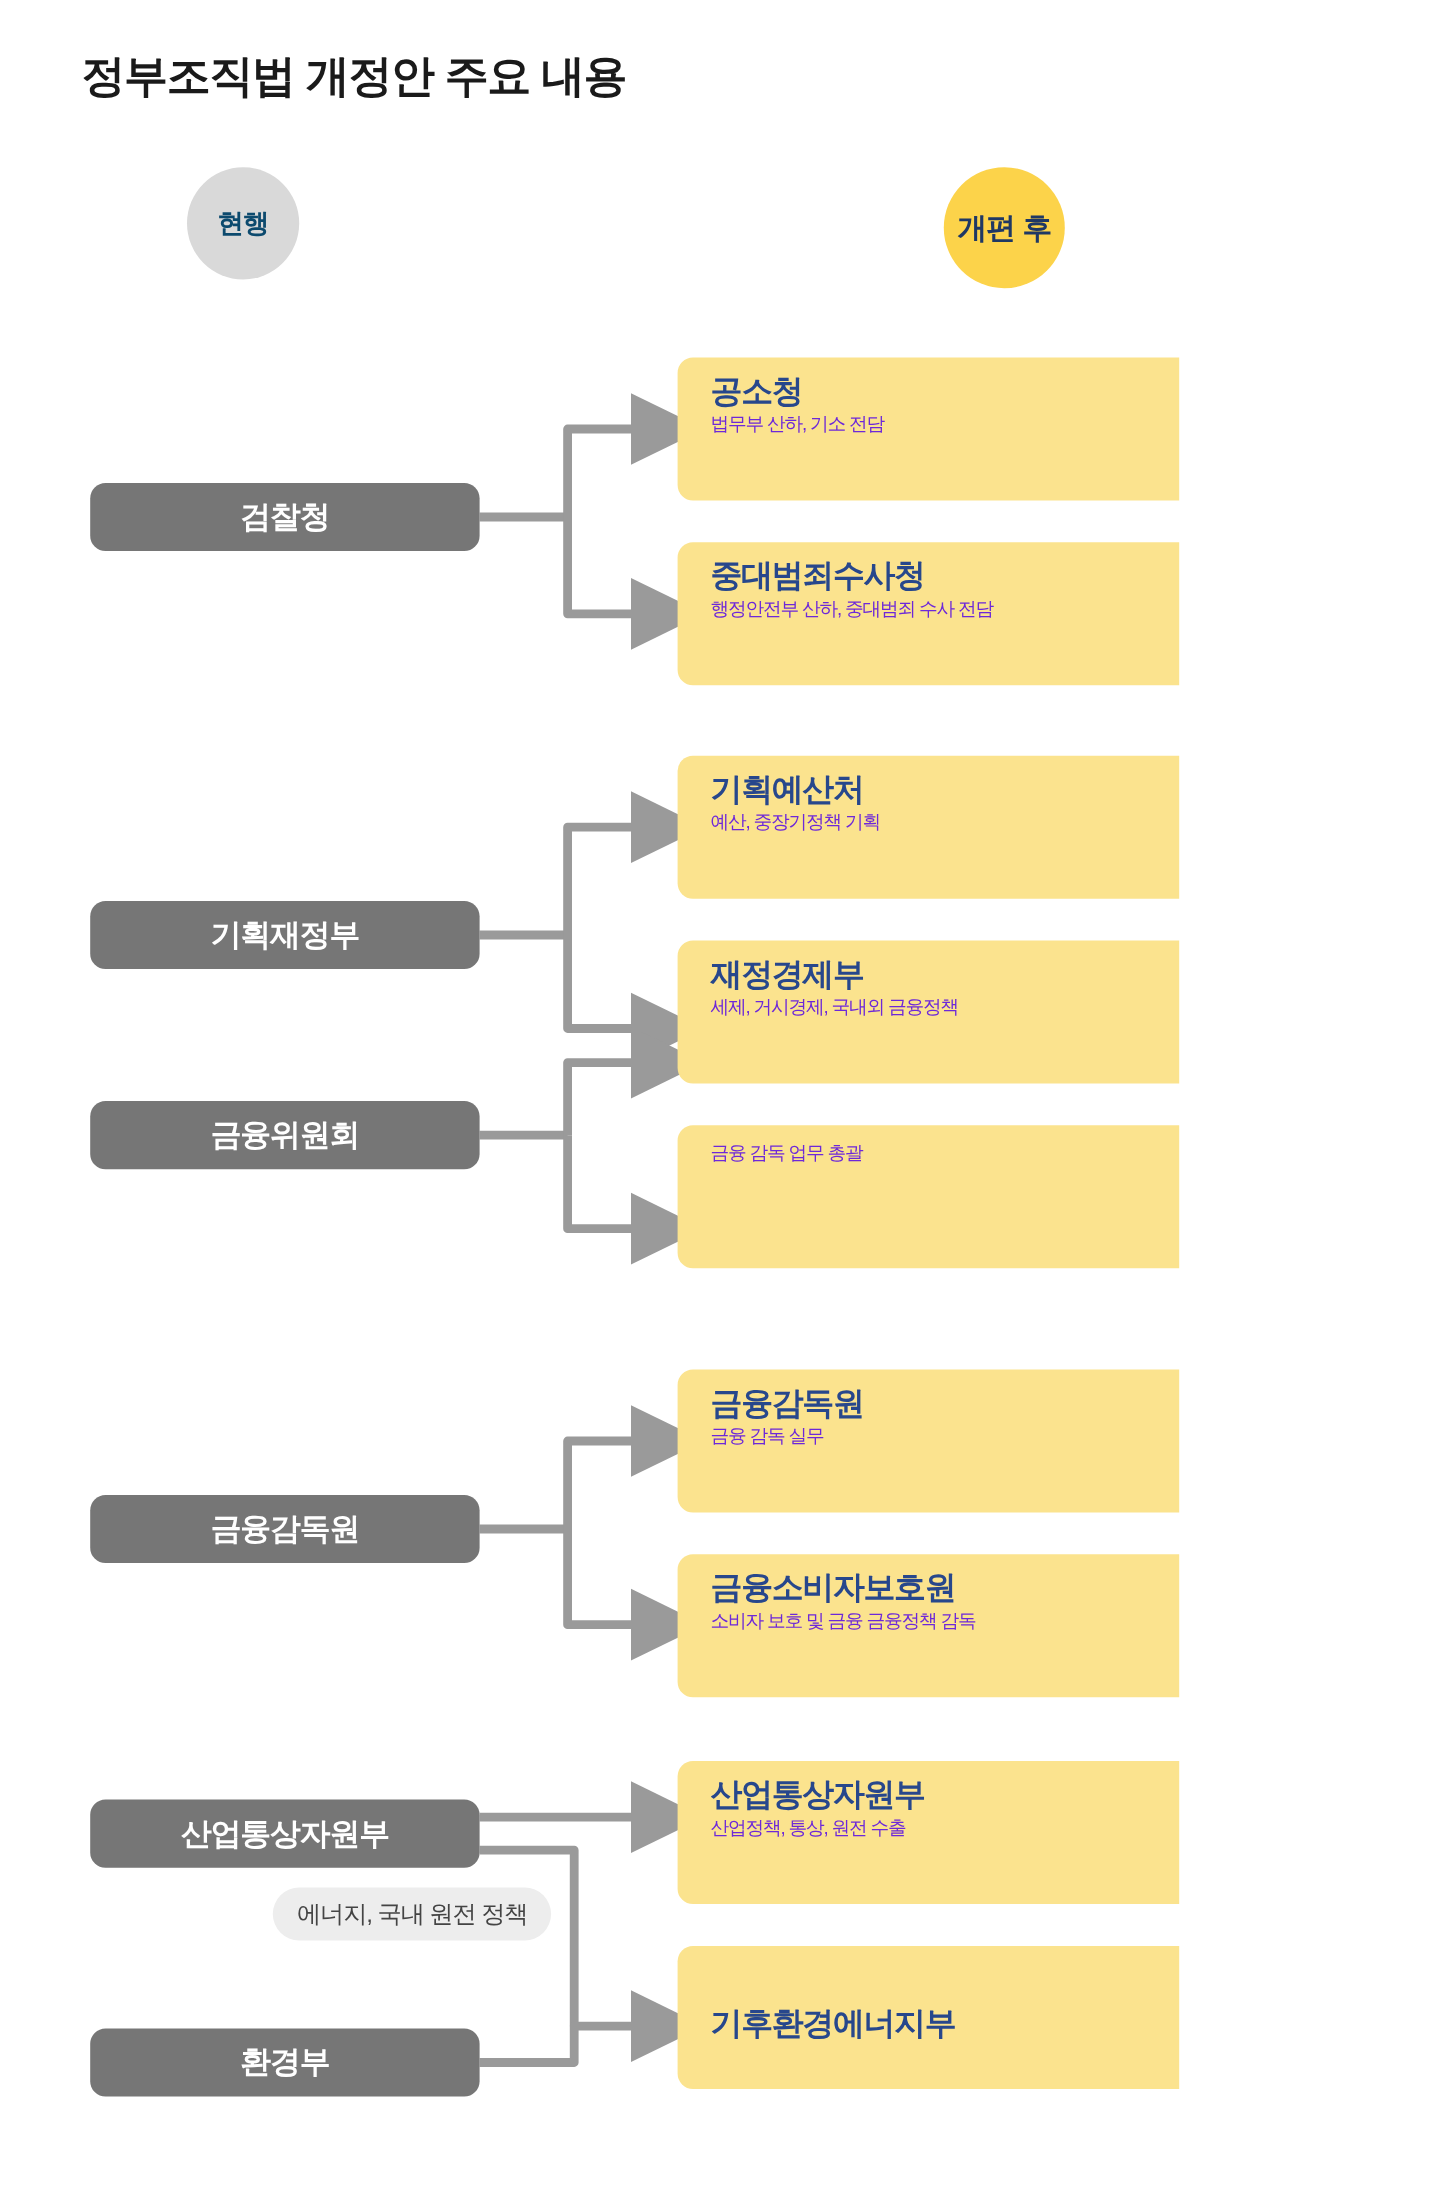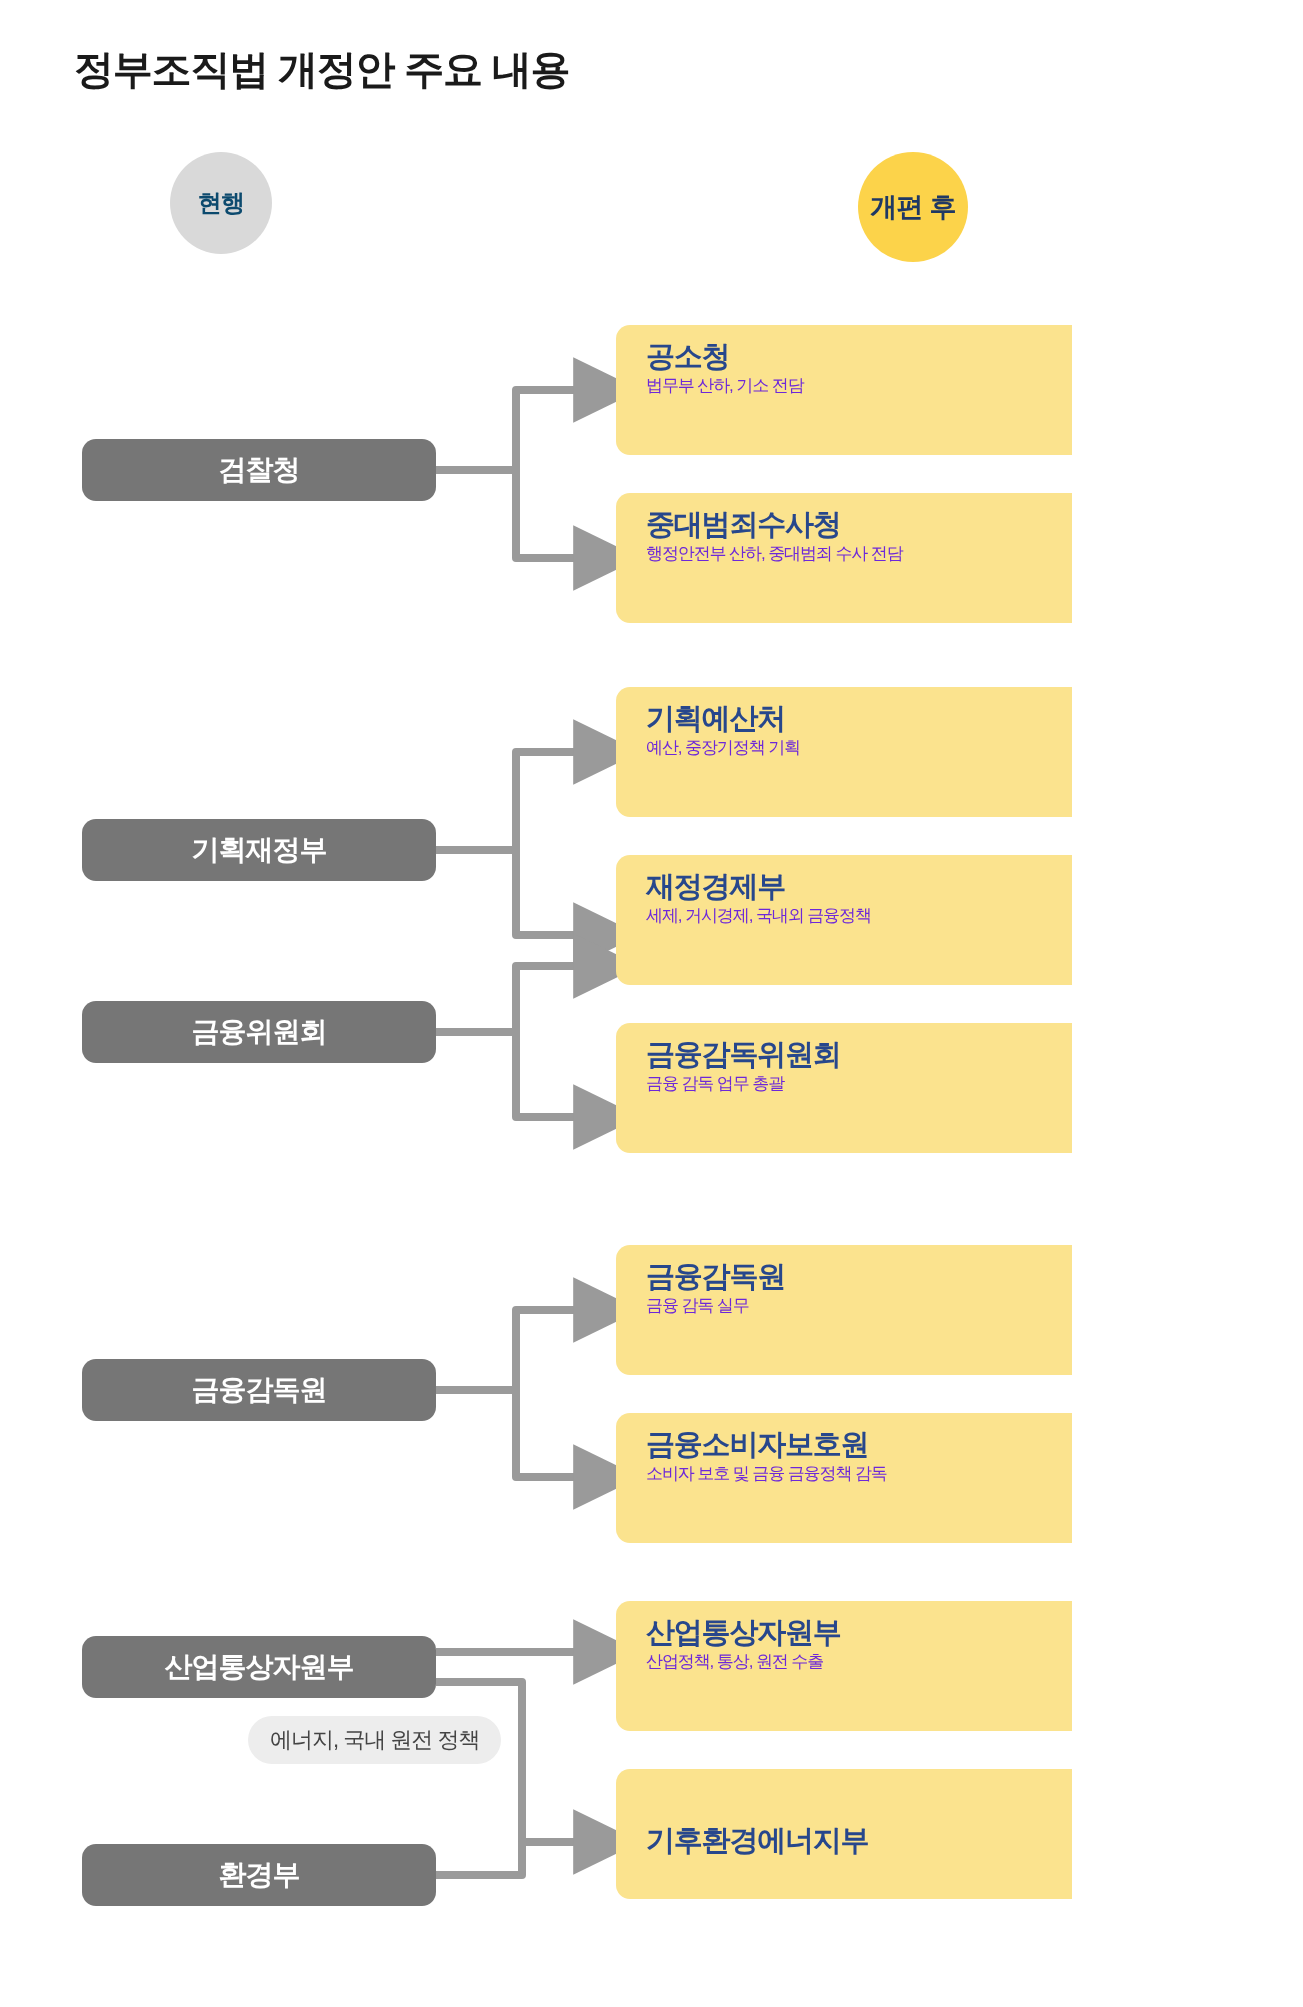--- a/index.html
+++ b/index.html
@@ -193,21 +193,20 @@
 
   <div class="ycard" style="top:687px; height:130px;">
     <div class="ctitle">기획예산처</div>
     <div class="cdesc">예산, 중장기정책 기획</div>
   </div>
   <div class="ycard" style="top:855px; height:130px;">
     <div class="ctitle">재정경제부</div>
     <div class="cdesc">세제, 거시경제, 국내외 금융정책</div>
   </div>
   <div class="ycard" style="top:1023px; height:130px;">
-    <div class="ctitle">금융감독위원회</div>
     <div class="cdesc">금융 감독 업무 총괄</div>
   </div>
 
   <div class="gbox" style="top:1359px;">
     <span>금융감독원</span>
   </div>
 
   <div class="ycard" style="top:1245px; height:130px;">
     <div class="ctitle">금융감독원</div>
     <div class="cdesc">금융 감독 실무</div>

